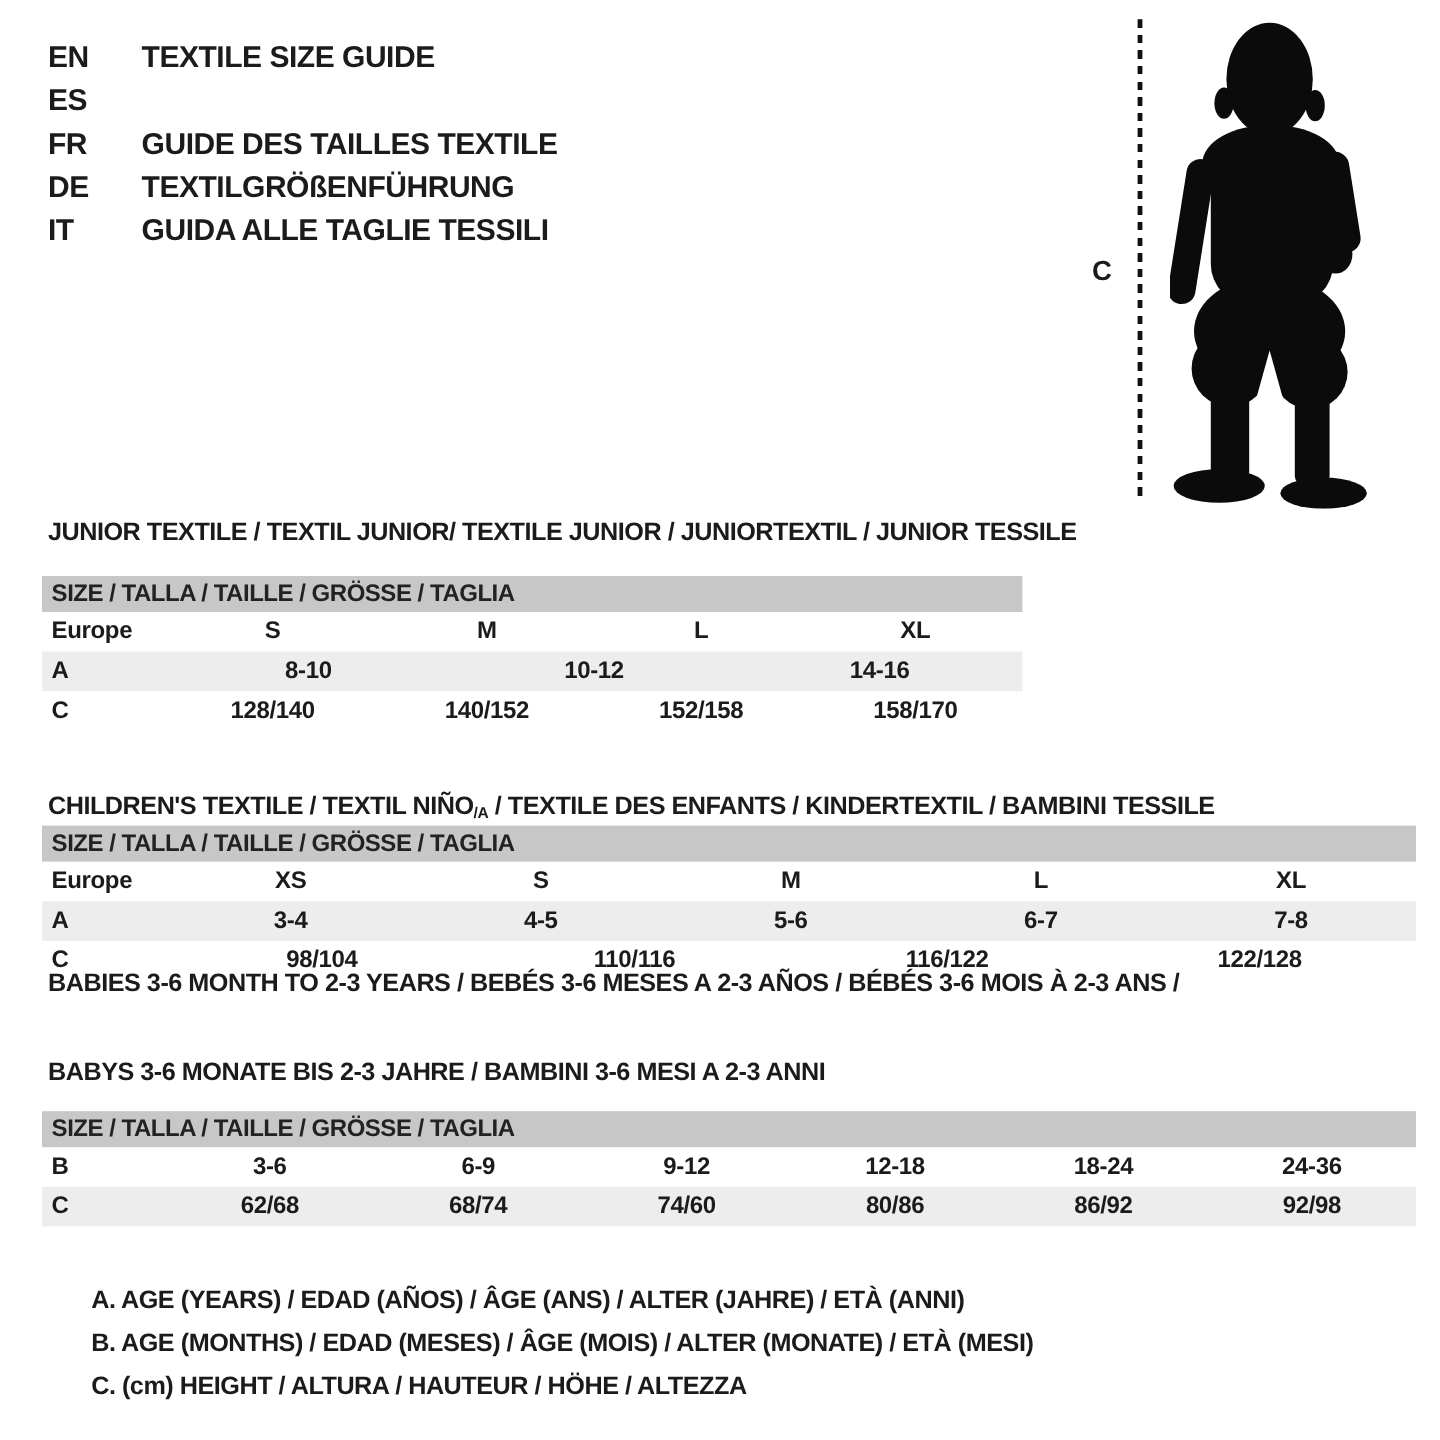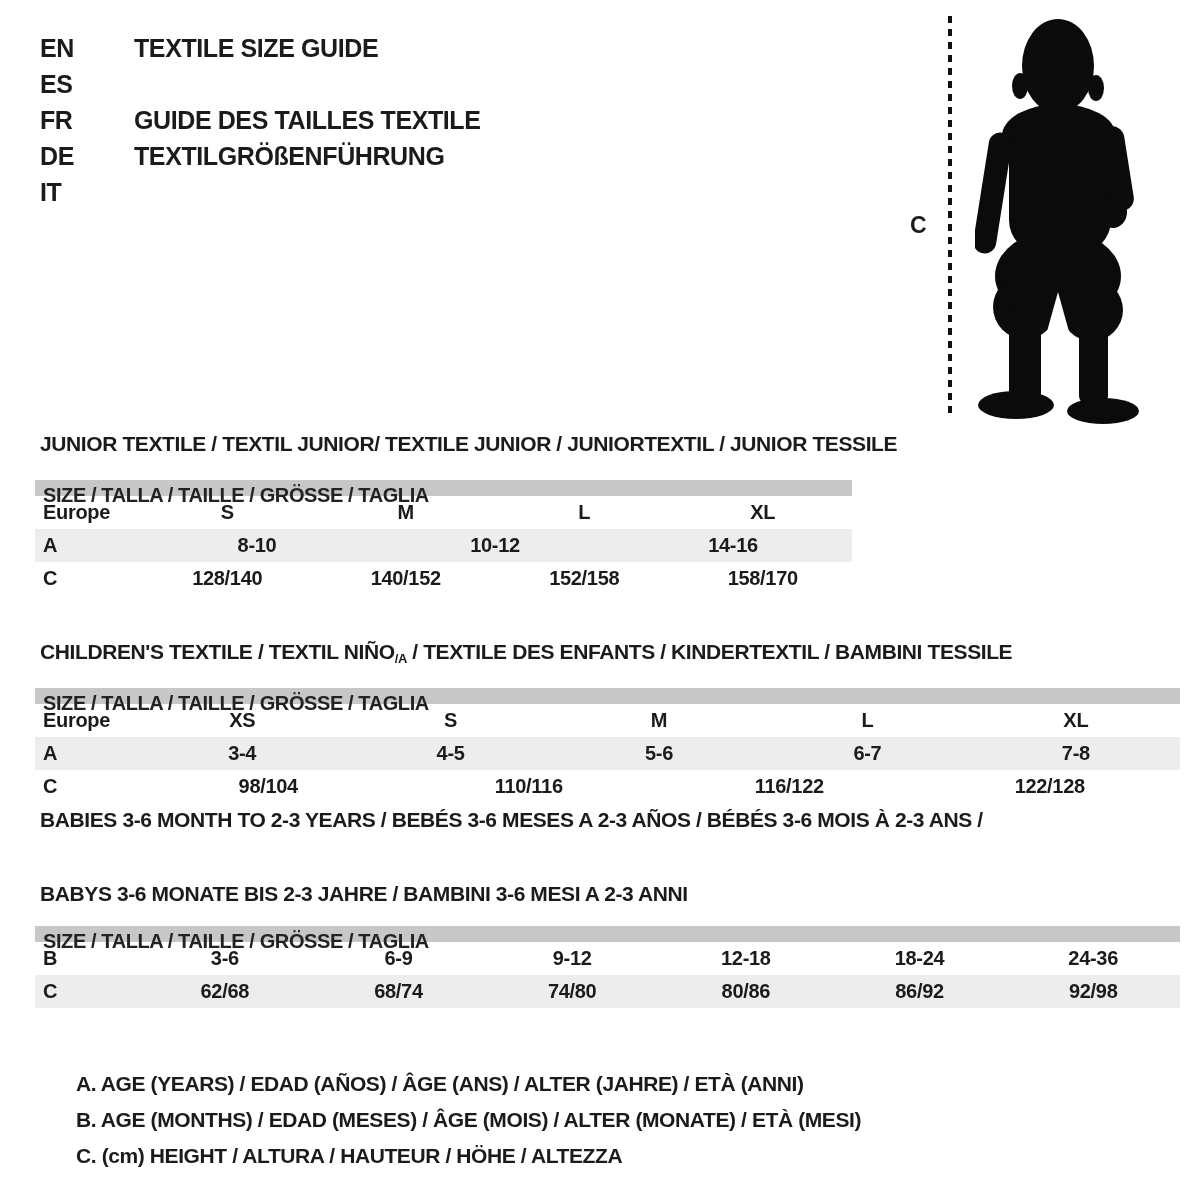--- a/index.html
+++ b/index.html
@@ -4,39 +4,39 @@
 <style>
   html,body { margin:0; padding:0; }
   body {
     width:1200px; height:1200px; position:relative; background:#ffffff;
     font-family:"Liberation Sans", sans-serif; color:#1b1b1b;
     -webkit-font-smoothing:antialiased; overflow:hidden;
   }
 
   
   .langs { position:absolute; left:40px; top:30px; }
-  .lang-row { display:flex; font-weight:700; font-size:25px; line-height:36px; letter-spacing:-0.4px;gap:16px; }
+  .lang-row { display:flex; font-weight:700; font-size:25px; line-height:36px; letter-spacing:-0.4px; }
   .lang-code { width:78px; flex:0 0 78px; }
 
   
   .measure-line {
     position:absolute; left:948px; top:16px; width:4px; height:400px;
     background:repeating-linear-gradient(to bottom, #111 0 7px, transparent 7px 13px);
   }
   .measure-label { position:absolute; left:910px; top:212px; font-weight:700; font-size:23px; }
   .figure-svg { position:absolute; left:975px; top:14px; }
 
   
   .sec-title { position:absolute; left:40px; font-weight:700; font-size:21px; letter-spacing:-0.4px; white-space:nowrap; }
   .sub { font-size:13px; vertical-align:-4px; }
 
   
   .sg-table { position:absolute; left:35px; }
   .size-bar {
-    height:16px; line-height:30px; background:#c7c7c7; color:#222;
+    height:30px; line-height:30px; background:#c7c7c7; color:#222;
     font-weight:700; font-size:20px; padding-left:8px; letter-spacing:-0.4px;
   }
   .trow { display:flex; height:33px; line-height:33px; font-weight:700; font-size:20px; letter-spacing:-0.3px;justify-content:space-between; }
   .trow.alt { background:#ededed; }
   .cell { flex:1; text-align:center; }
   .cell.c0 { text-align:left; padding-left:8px; }
   .t-junior { width:817px; }
   .t-junior .cell.c0 { flex:0 0 95px; }
   .t-wide { width:1145px; }
   .t-wide .cell.c0 { flex:0 0 95px; }
@@ -59,20 +59,21 @@
   <div class="lang-row">
     <span class="lang-code">FR</span>
     <span>GUIDE DES TAILLES TEXTILE</span>
   </div>
   <div class="lang-row">
     <span class="lang-code">DE</span>
     <span>TEXTILGRÖßENFÜHRUNG</span>
   </div>
   <div class="lang-row">
     <span class="lang-code">IT</span>
+    <span>GUIDA ALLE TAGLIE TESSILI</span>
   </div>
 </div>
 
 <div class="measure-line"></div>
 <div class="measure-label">C</div>
 <svg class="figure-svg" width="170" height="410" viewBox="0 0 170 410">
   <g fill="#0b0b0b">
     <ellipse cx="83" cy="52" rx="36" ry="47"></ellipse>
     <ellipse cx="45" cy="72" rx="8" ry="13"></ellipse>
     <ellipse cx="121" cy="74" rx="8" ry="13"></ellipse>
@@ -112,21 +113,21 @@
   </div>
   <div class="trow">
     <span class="cell c0">C</span>
     <span class="cell">128/140</span>
     <span class="cell">140/152</span>
     <span class="cell">152/158</span>
     <span class="cell">158/170</span>
   </div>
 </div>
 
-<div class="sec-title" style="top:640px;">
+<div class="sec-title" style="top:660px;">
   <span>CHILDREN'S TEXTILE / TEXTIL NIÑO</span><span class="sub">/A</span><span> / TEXTILE DES ENFANTS / KINDERTEXTIL / BAMBINI TESSILE</span>
 </div>
 <div class="sg-table t-wide" style="top:688px;">
   <div class="size-bar">SIZE / TALLA / TAILLE / GRÖSSE / TAGLIA</div>
   <div class="trow">
     <span class="cell c0">Europe</span>
     <span class="cell">XS</span>
     <span class="cell">S</span>
     <span class="cell">M</span>
     <span class="cell">L</span>
@@ -159,21 +160,21 @@
     <span class="cell">6-9</span>
     <span class="cell">9-12</span>
     <span class="cell">12-18</span>
     <span class="cell">18-24</span>
     <span class="cell">24-36</span>
   </div>
   <div class="trow alt">
     <span class="cell c0">C</span>
     <span class="cell">62/68</span>
     <span class="cell">68/74</span>
-    <span class="cell">74/80</span>
+    <span class="cell">74/60</span>
     <span class="cell">80/86</span>
     <span class="cell">86/92</span>
     <span class="cell">92/98</span>
   </div>
 </div>
 
 <div class="legend">
   <div class="legend-line">A. AGE (YEARS) / EDAD (AÑOS) / ÂGE (ANS) / ALTER (JAHRE) / ETÀ (ANNI)</div>
   <div class="legend-line">B. AGE (MONTHS) / EDAD (MESES) / ÂGE (MOIS) / ALTER (MONATE) / ETÀ (MESI)</div>
   <div class="legend-line">C. (cm) HEIGHT / ALTURA / HAUTEUR / HÖHE / ALTEZZA</div>

